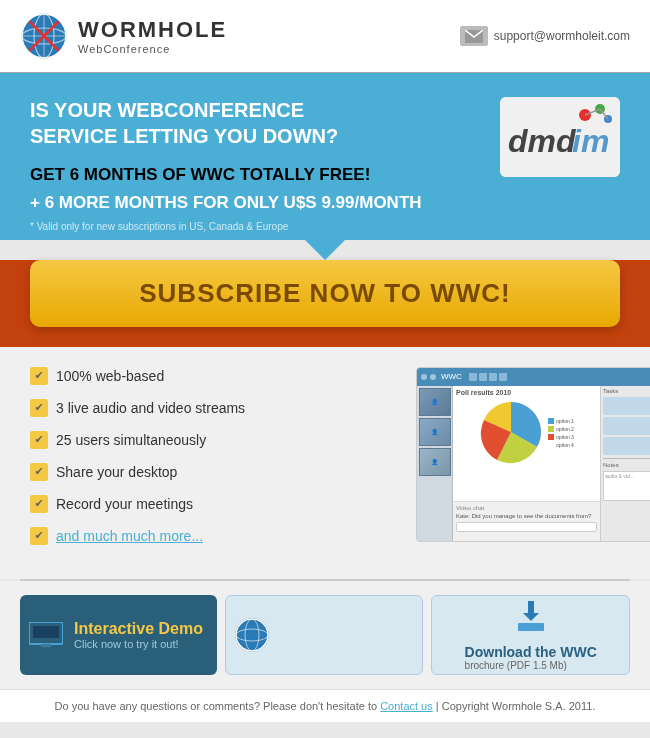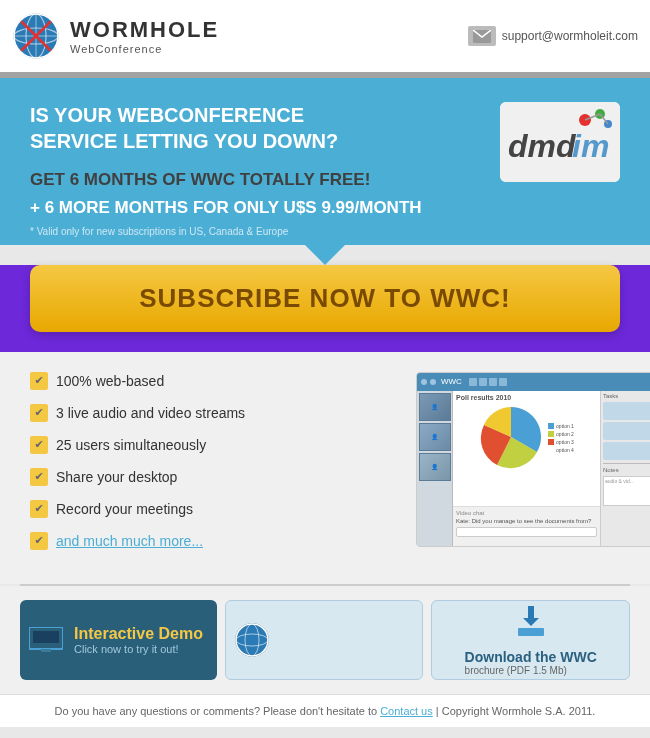--- a/index.html
+++ b/index.html
@@ -9,22 +9,22 @@
       font-family: Arial, sans-serif;
       background: #e8e8e8;
     }
 
     
     .header {
       background: #fff;
       display: flex;
       align-items: center;
       justify-content: space-between;
-      padding: 12px 12px;
-      border-bottom: 6px solid #a3a3a3;
+      padding: 12px 20px;
+      border-bottom: 1px solid #a3a3a3;
     }
     .logo-area {
       display: flex;
       align-items: center;
       gap: 10px;
     }
     .logo-text-area {
       display: flex;
       flex-direction: column;
     }
@@ -112,21 +112,21 @@
       border-left: 20px solid transparent;
       border-right: 20px solid transparent;
       border-top: 20px solid #4baed4;
       margin: 0 auto;
       position: relative;
       z-index: 2;
     }
 
     
     .subscribe-section {
-      background: #6d28d9;
+      background: #c2410c;
       padding: 0 30px 20px 30px;
       text-align: center;
     }
     .subscribe-btn {
       display: block;
       width: 100%;
       background: linear-gradient(to bottom, #f5c843, #e8a800);
       color: #7a4a00;
       font-size: 26px;
       font-weight: 900;
@@ -348,21 +348,21 @@
 </div>
 
 <div class="hero">
   <div class="hero-inner">
     <div class="hero-text">
       <div class="hero-question">
         <span>IS YOUR WEBCONFERENCE</span><br>
         <span>SERVICE LETTING YOU DOWN?</span>
       </div>
       <div class="hero-offer">
-        <div style="color:#404040; margin-bottom:4px;">GET 6 MONTHS OF WWC TOTALLY FREE!</div>
+        <div style="color:#000000; margin-bottom:4px;">GET 6 MONTHS OF WWC TOTALLY FREE!</div>
         <div>+ 6 MORE MONTHS FOR ONLY U$S 9.99/MONTH</div>
       </div>
       <div class="hero-small">* Valid only for new subscriptions in US, Canada &amp; Europe</div>
     </div>
     <div class="dmdim-logo">
       <svg width="120" height="80" viewBox="0 0 120 80" xmlns="http://www.w3.org/2000/svg">
         <rect x="0" y="0" width="120" height="80" rx="5" fill="#f0f0f0"></rect>
 
         <text x="8" y="55" font-family="Arial" font-size="32" font-weight="bold" font-style="italic" fill="#444">dmd</text>
         <text x="72" y="55" font-family="Arial" font-size="32" font-weight="bold" font-style="italic" fill="#5599cc">im</text>

